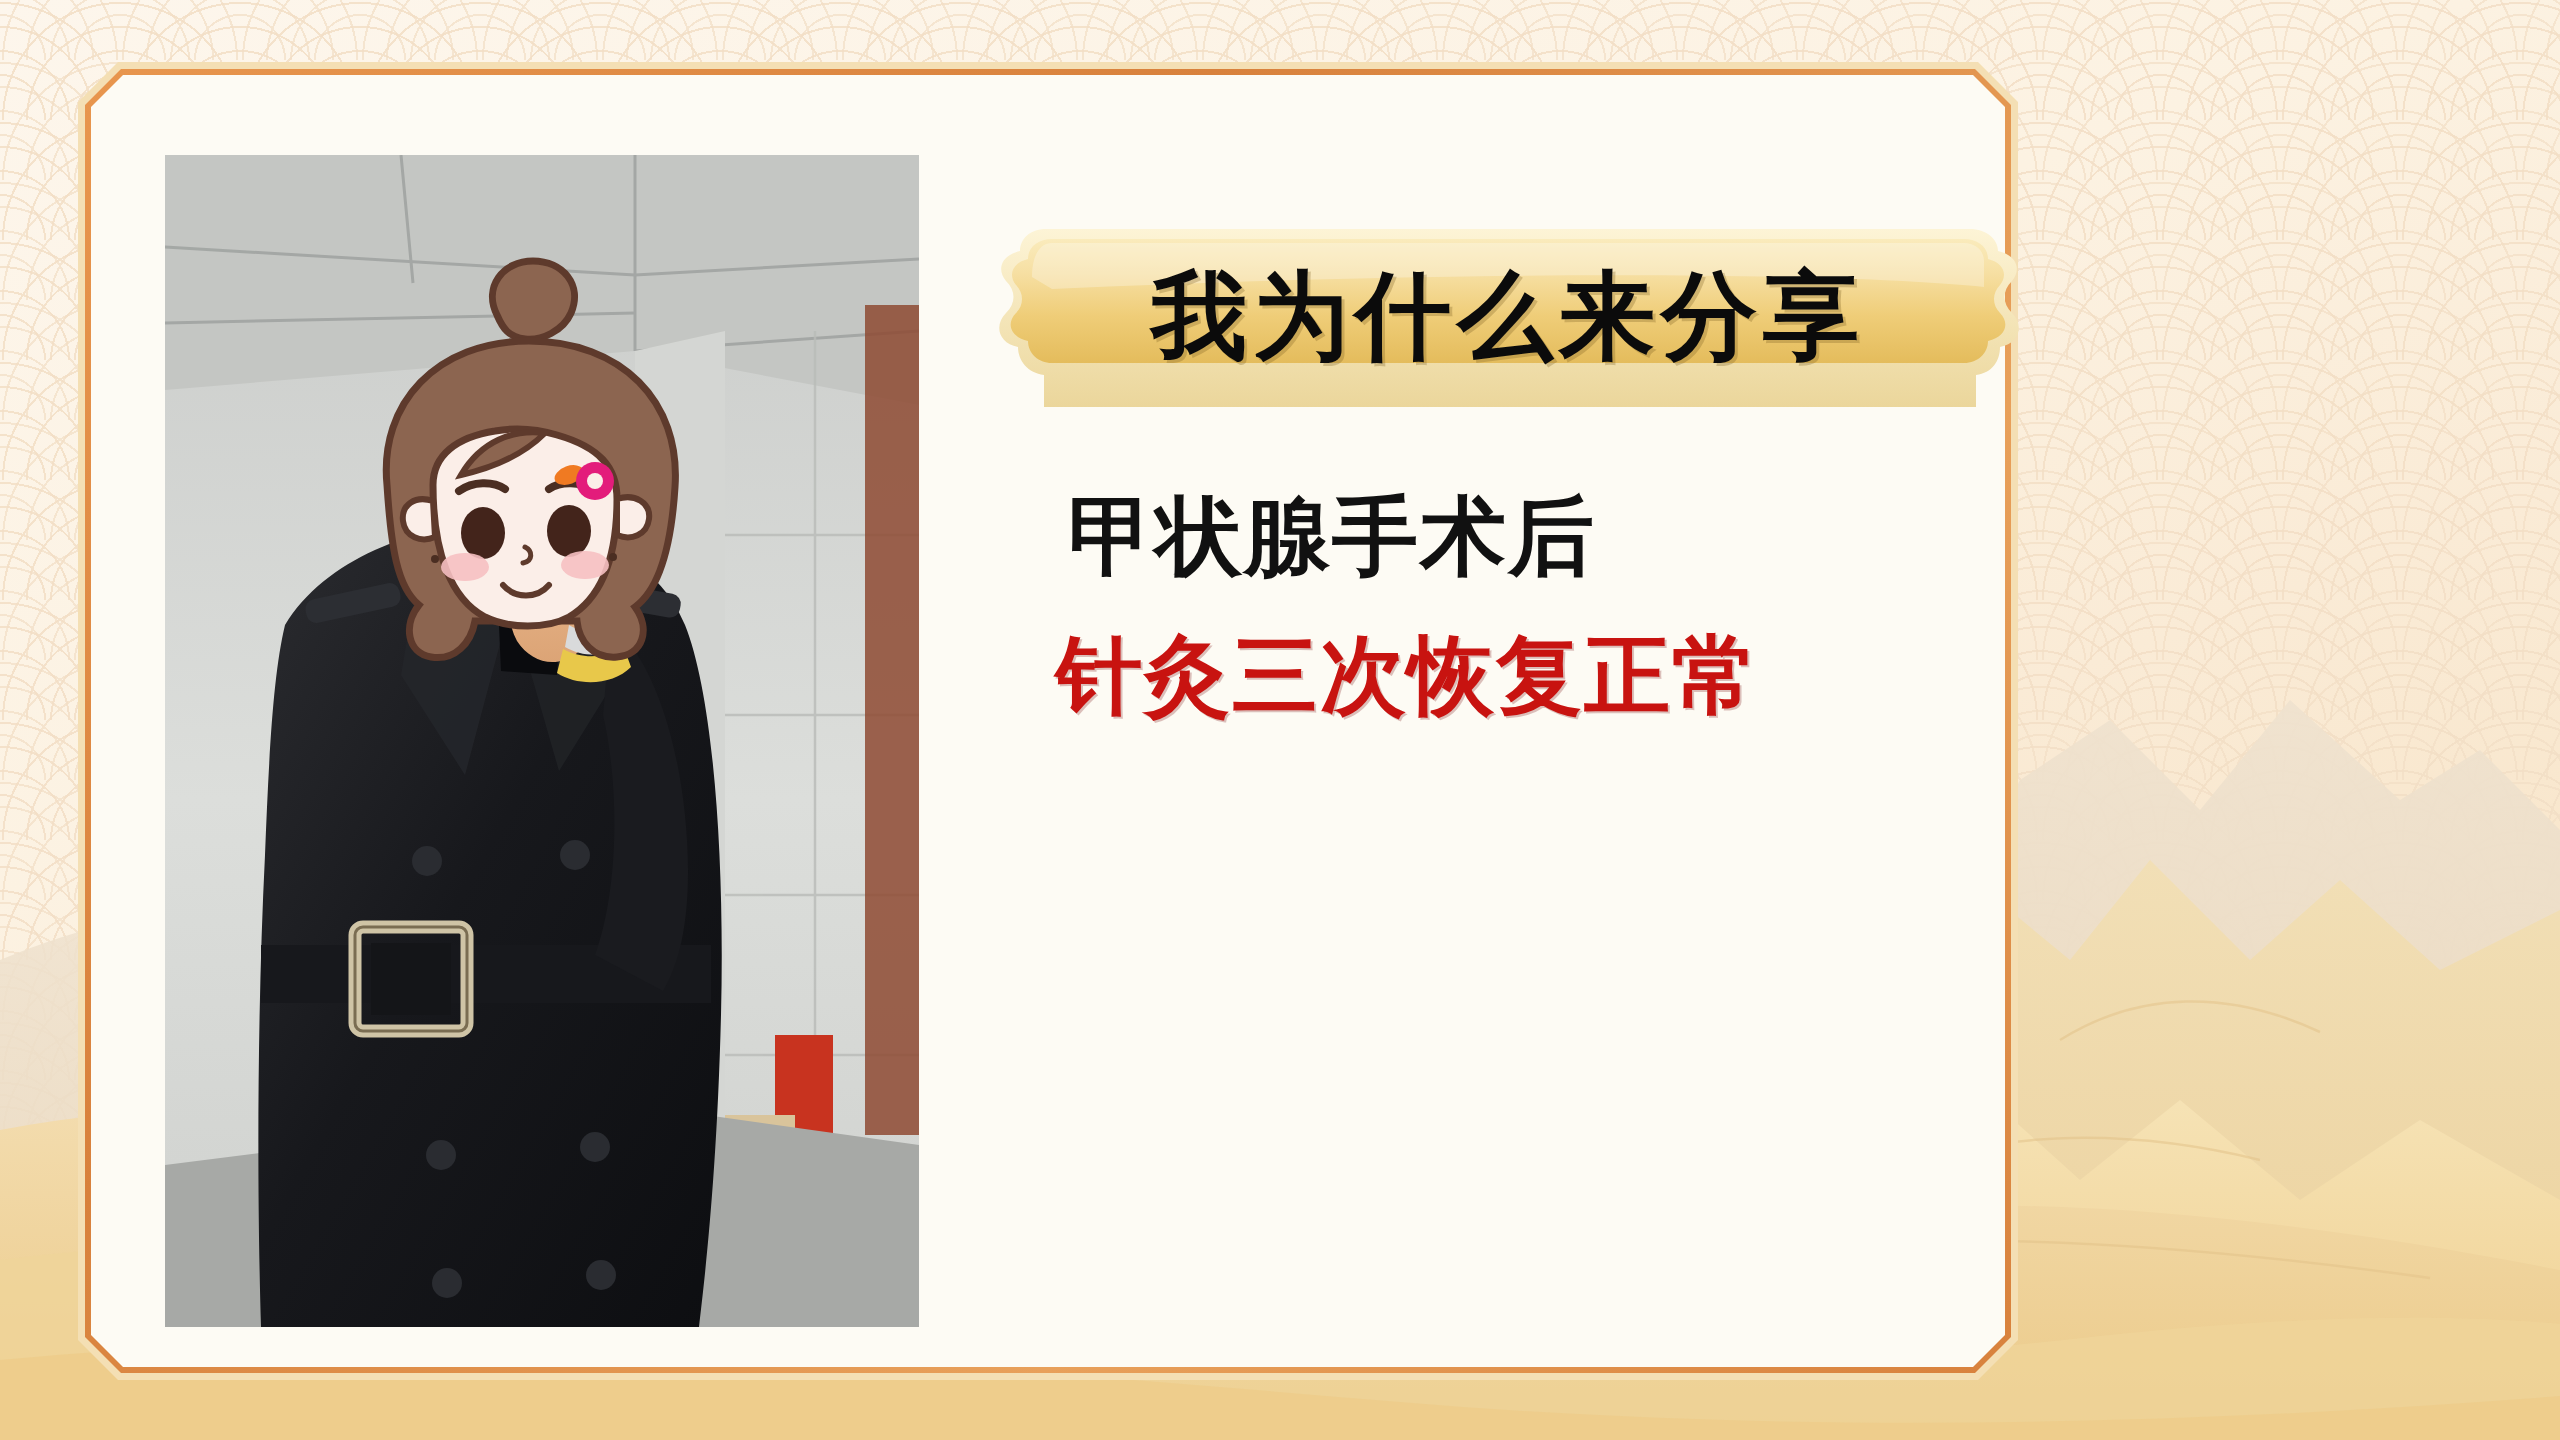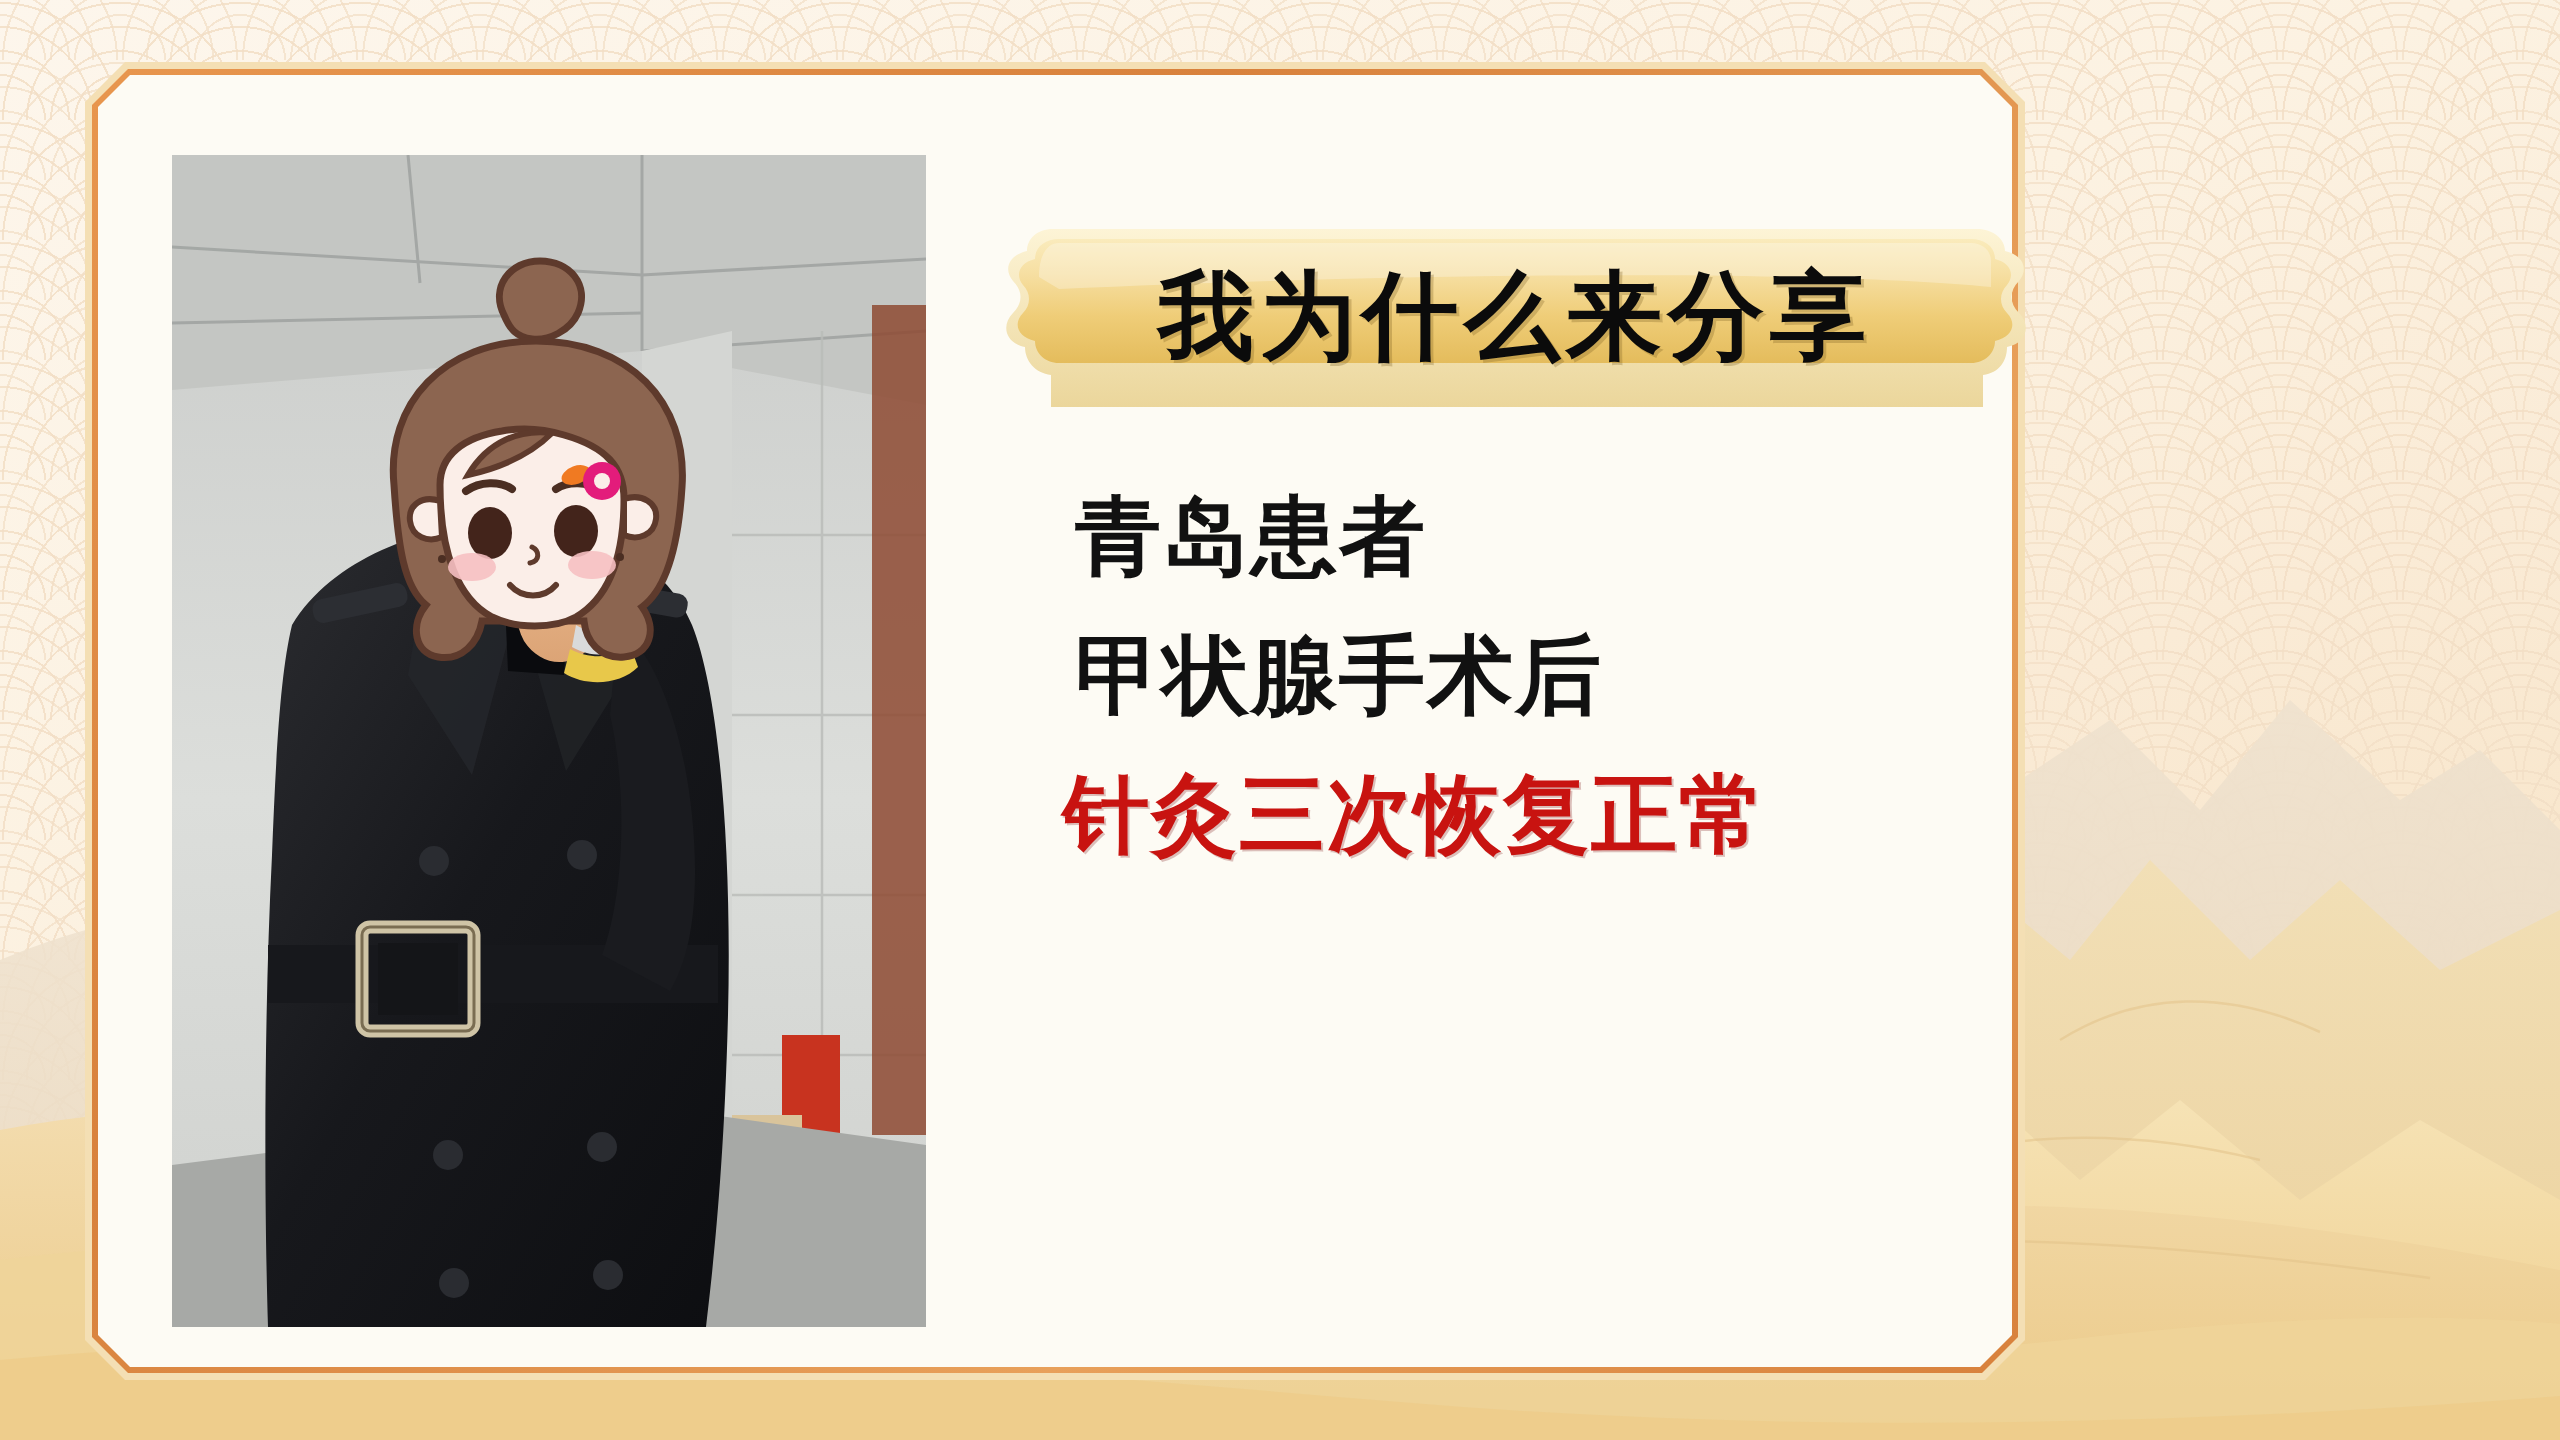--- a/index.html
+++ b/index.html
@@ -52,21 +52,21 @@
   .bg-mountains {
     position: absolute;
     left: 0; right: 0; bottom: 0;
     height: 780px;
   }
   .bg-mountains svg { display:block; width: 100%; height: 100%; }
 
   
   .card-wrap {
     position: absolute;
-    left: 85px;
+    left: 78px;
     top: 62px;
     width: 1940px;
     height: 1318px;
   }
   
   .card-line-outer,
   .card-line-inner,
   .card-face {
     position: absolute;
     inset: 0;
@@ -380,19 +380,18 @@
                  C18,50 22,38 38,34
                  C38,22 48,14 62,14 Z"></path>
 
         <path fill="#FFFFFF" opacity=".28" d="M62,18 H974 C986,18 994,26 994,36 L994,62
                  C860,48 500,44 62,64 L42,52 C42,30 50,18 62,18 Z"></path>
       </svg>
       <div class="banner-label">我为什么来分享</div>
     </div>
 
     <div class="lines">
-      <div class="line black">青岛患者</div>
       <div class="line black">甲状腺手术后</div>
       <div class="line red">针灸三次恢复正常</div>
     </div>
 
   </div>
 </div>
 
 </body></html>

